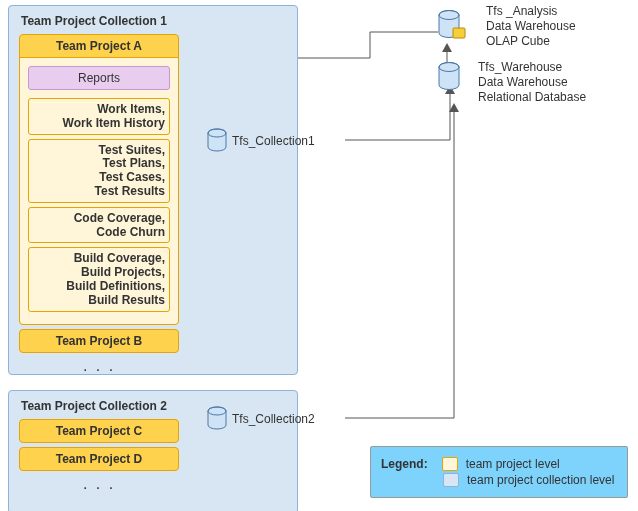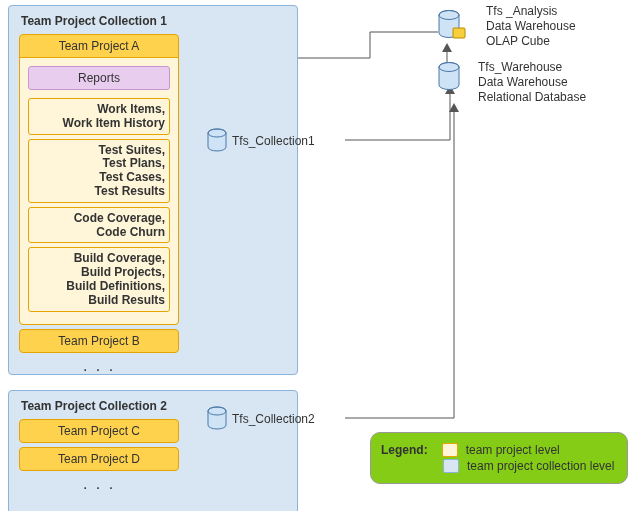--- a/index.html
+++ b/index.html
@@ -29,21 +29,21 @@
   }
   .project {
     border: 1px solid #e6a400;
     border-radius: 4px;
     background: #ffd24d;
     box-sizing: border-box;
     margin: 4px 0;
     width: 160px;
   }
   .project-title {
-    font-weight: normal;
+    font-weight: bold;
     text-align: center;
     padding: 4px 0;
   }
   .project-inner {
     background: #fff6d9;
     border-top: 1px solid #e6a400;
     border-bottom-left-radius: 4px;
     border-bottom-right-radius: 4px;
     padding: 6px 6px 8px;
   }
@@ -80,24 +80,25 @@
   }
   svg.lines {
     position: absolute;
     left: 0;
     top: 0;
     pointer-events: none;
   }
   .legend {
     position: absolute;
     border: 1px solid #999;
-    background: #84cc16;
-    border-radius: 10px;
+    background: #7dd3fc;
+    border-radius: 2px;
     padding: 8px 10px;
     box-sizing: border-box;
+    margin-top: 14px;
   }
   .legend-row {
     display: flex;
     align-items: center;
     margin: 2px 0;
   }
   .swatch {
     width: 14px;
     height: 12px;
     border: 1px solid #888;

